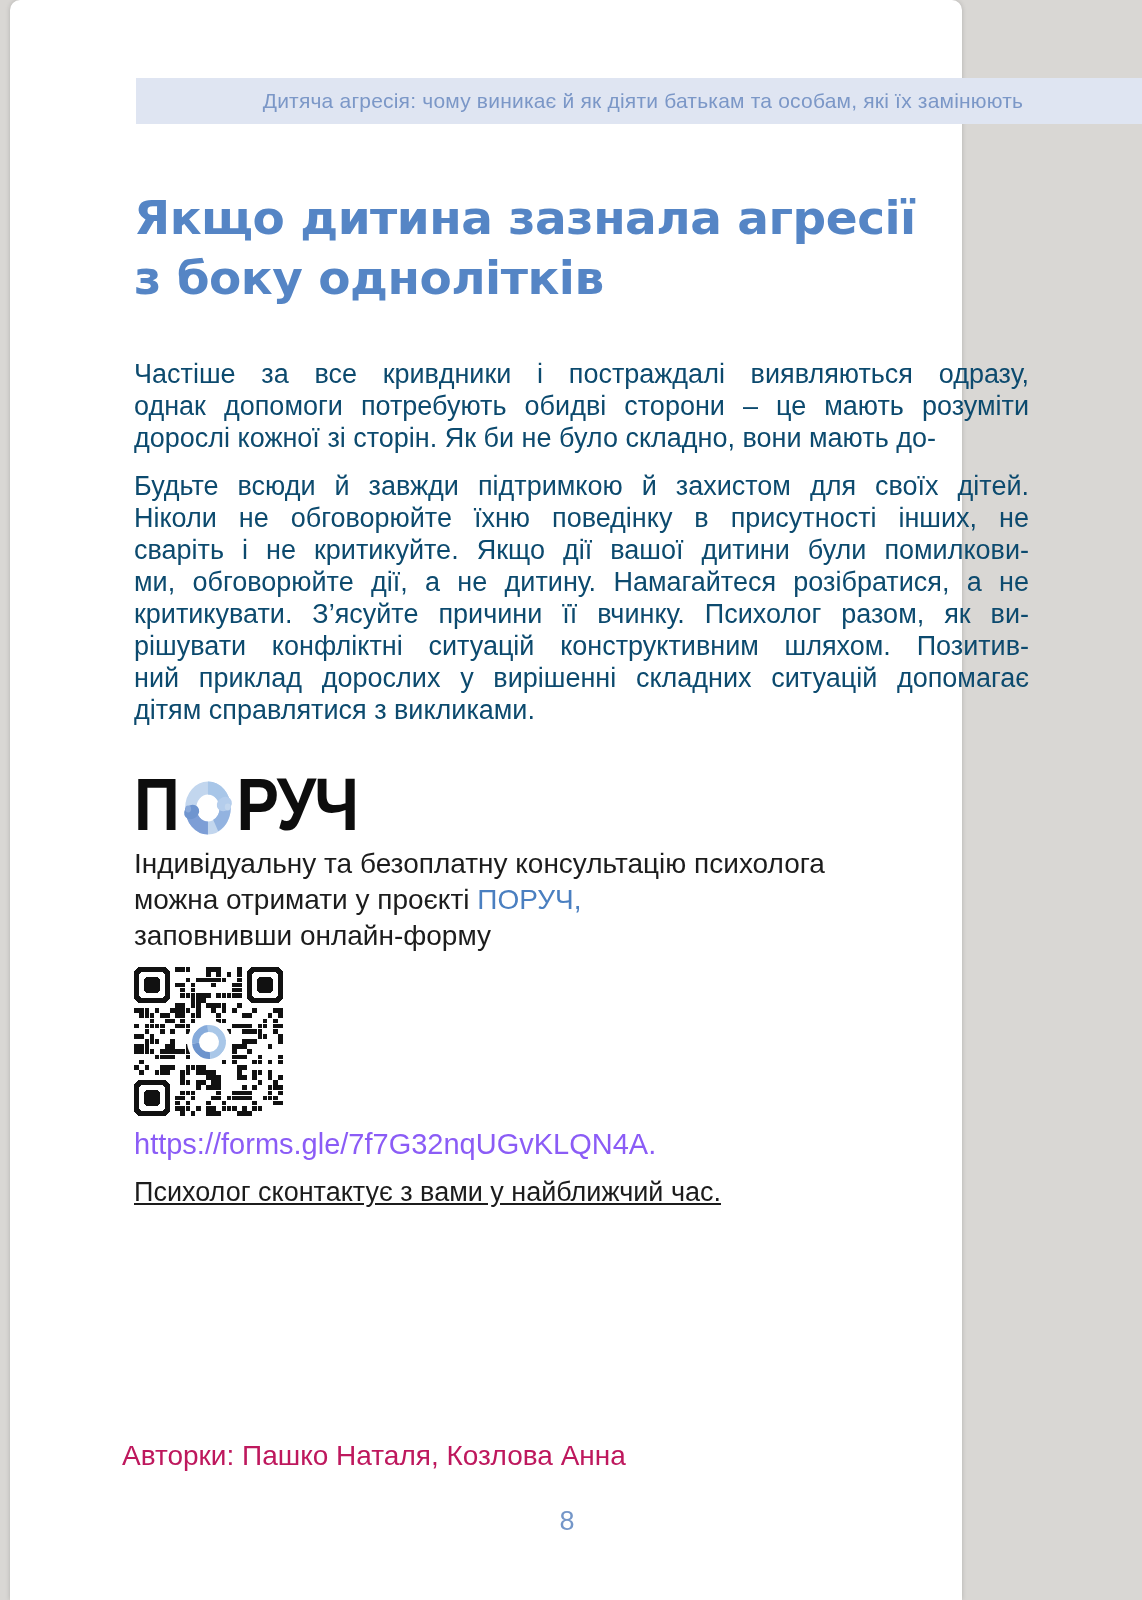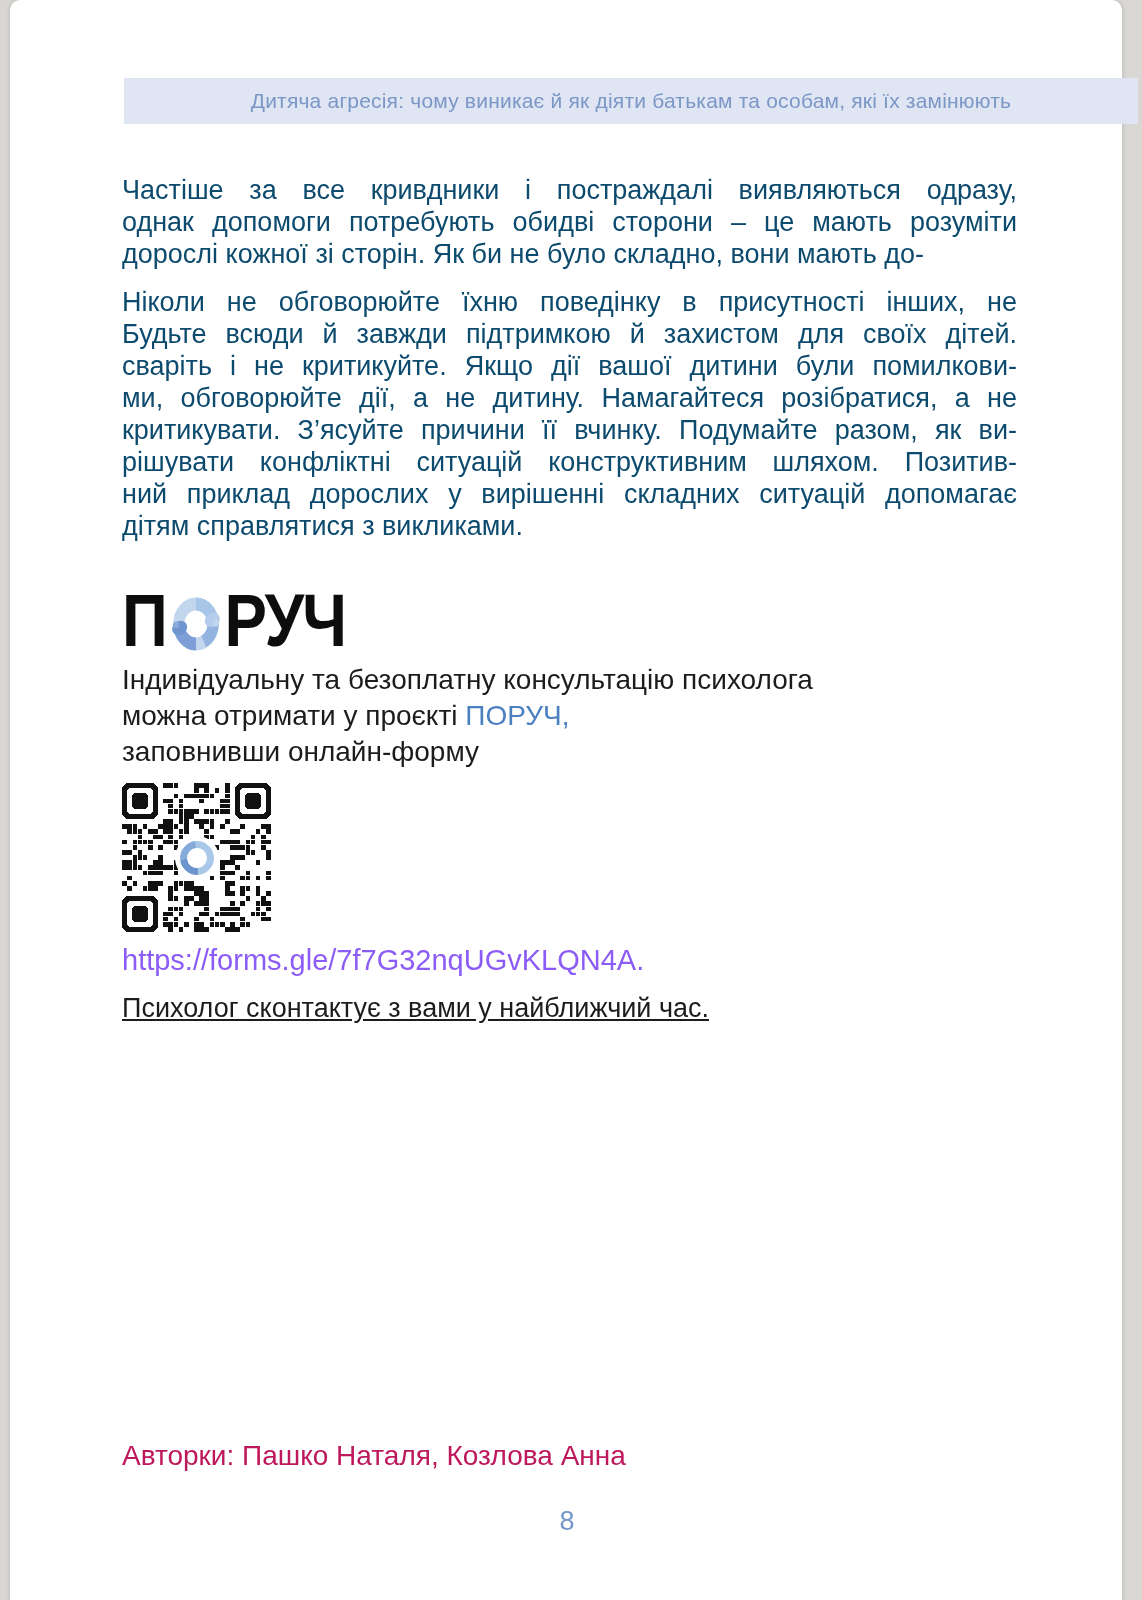--- a/index.html
+++ b/index.html
@@ -6,24 +6,25 @@
     margin: 0; padding: 0;
     width: 1142px; height: 1600px;
     background: #d9d7d4;
     overflow: hidden;
     font-family: "Liberation Sans", sans-serif;
     -webkit-font-smoothing: antialiased;
   }
   .page {
     position: absolute;
     left: 10px; top: 0;
-    width: 1112px; height: 1600px;
+    width: 940px; height: 1600px;
     background: #ffffff;
     border-radius: 10px 10px 0 0;
     box-shadow: 0 0 5px rgba(0,0,0,.18);
+    padding-left: 12px;
   }
   
   .band {
     margin: 78px 0 0 114px;
     width: 1014px; height: 46px;
     background: #dfe5f2;
     display: flex; align-items: center; justify-content: center;
   }
   .band span {
     font-size: 21px;
@@ -123,33 +124,37 @@
 <body>
 
 <div class="page">
 
   <div class="band">
     <span>Дитяча агресія: чому виникає й як діяти батькам та особам, які їх замінюють</span>
   </div>
 
   <div class="content">
 
+    <h1 class="title">
+        <div class="tline">Якщо дитина зазнала агресії</div>
+        <div class="tline">з боку однолітків</div>
+      </h1>
 
     <div class="para para-1">
         <div class="pline">Частіше за все кривдники і постраждалі виявляються одразу,</div>
         <div class="pline">однак допомоги потребують обидві сторони – це мають розуміти</div>
         <div class="pline">дорослі кожної зі сторін. Як би не було складно, вони мають до-</div>
       </div>
 
     <div class="para para-2">
+        <div class="pline">Будьте всюди й завжди підтримкою й захистом для своїх дітей.</div>
         <div class="pline">Ніколи не обговорюйте їхню поведінку в присутності інших, не</div>
-        <div class="pline">Будьте всюди й завжди підтримкою й захистом для своїх дітей.</div>
         <div class="pline">сваріть і не критикуйте. Якщо дії вашої дитини були помилкови-</div>
         <div class="pline">ми, обговорюйте дії, а не дитину. Намагайтеся розібратися, а не</div>
-        <div class="pline">критикувати. З’ясуйте причини її вчинку. Подумайте разом, як ви-</div>
+        <div class="pline">критикувати. З’ясуйте причини її вчинку. Психолог разом, як ви-</div>
         <div class="pline">рішувати конфліктні ситуацій конструктивним шляхом. Позитив-</div>
         <div class="pline">ний приклад дорослих у вирішенні складних ситуацій допомагає</div>
         <div class="pline">дітям справлятися з викликами.</div>
       </div>
 
     <div class="logo-row">
       <div class="logo-text">
         <span>П</span>
         <span class="logo-ring">
           <svg viewBox="0 0 64 64" width="64" height="64" aria-hidden="true">

